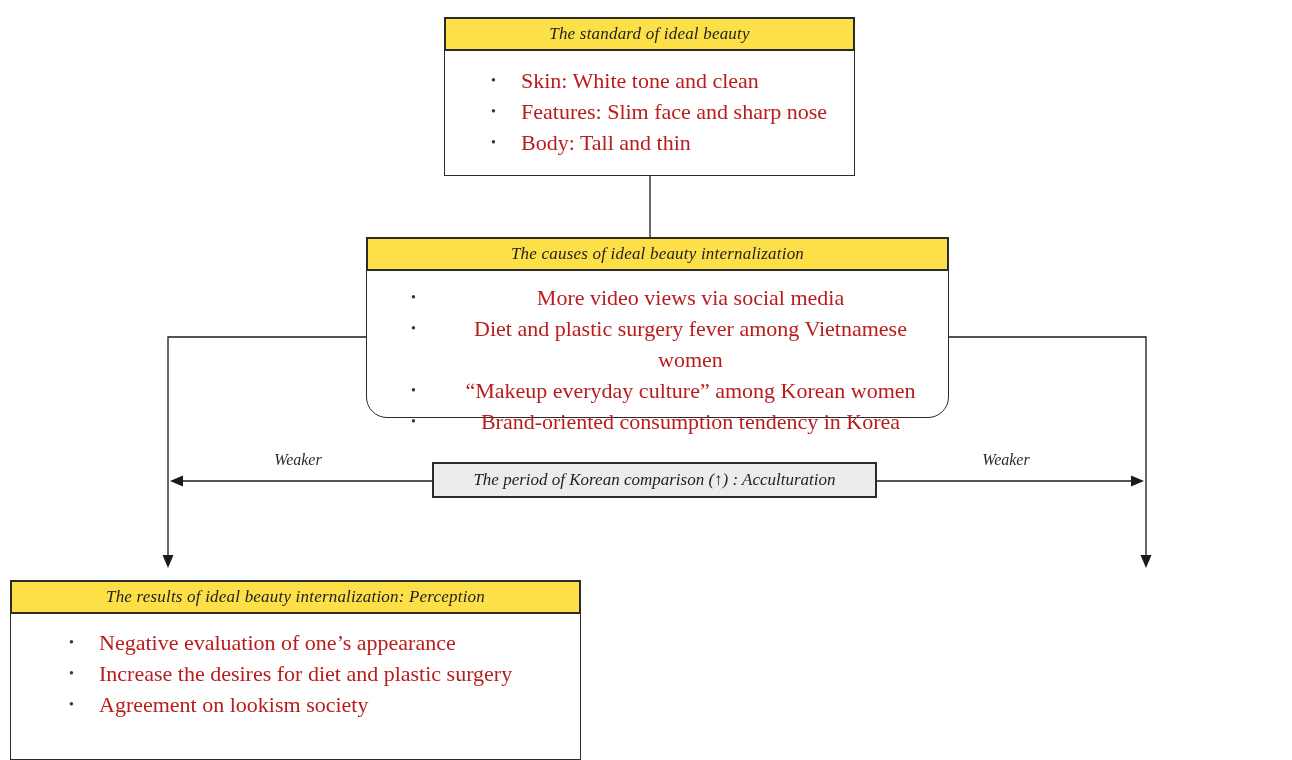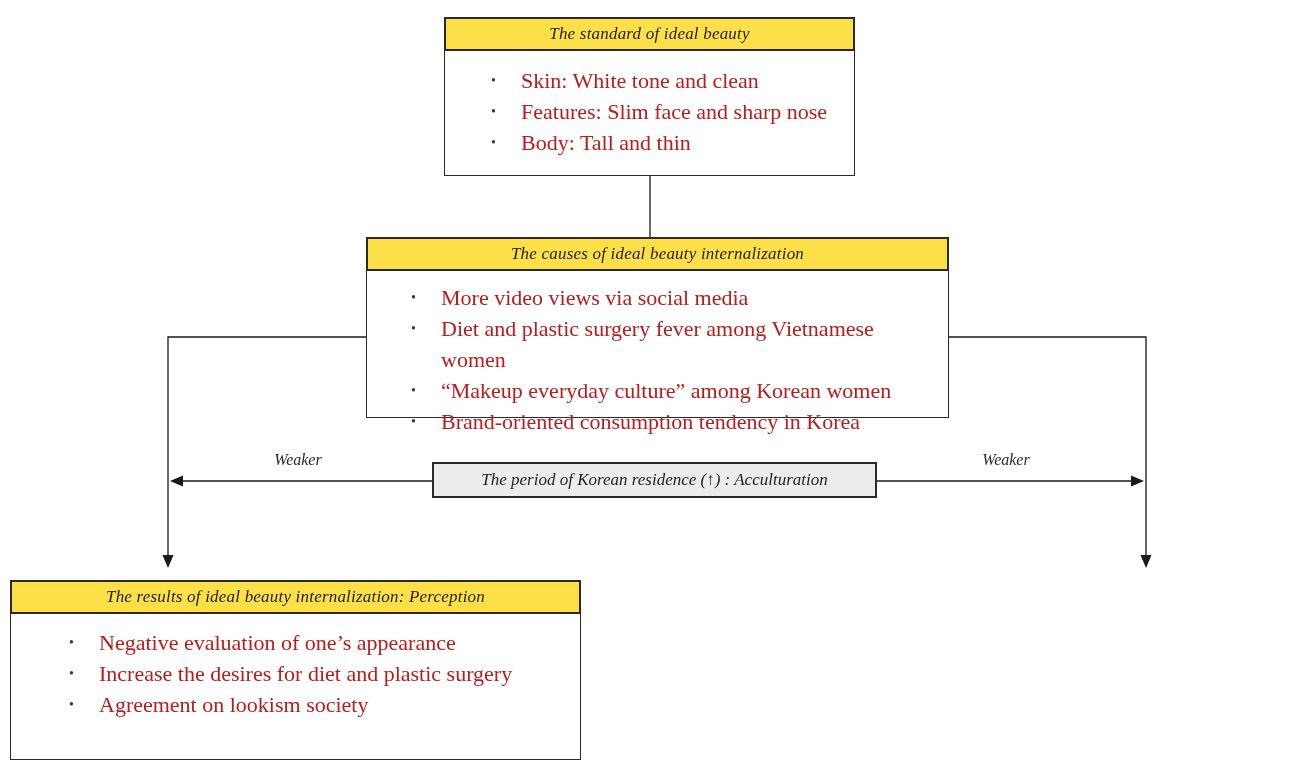--- a/index.html
+++ b/index.html
@@ -39,25 +39,25 @@
     color: #b91c1c;
     line-height: 31px;
   }
   .bullets li { position: relative; padding-left: 30px; }
   .bullets li::before {
     content: "\2022";
     position: absolute; left: 0; top: 0;
     font-size: 14px; color: #3a3a3a;
   }
   #box-standard   { left: 444px; top: 17px;  width: 411px; height: 159px; }
-  #box-causes     { left: 366px; top: 237px; width: 583px; height: 181px; }
+  #box-causes     { left: 366px; top: 237px; width: 583px; height: 181px; border-radius: 21px; }
   #box-perception { left: 10px;  top: 580px; width: 571px; height: 180px; }
   #box-behavior   { left: 710px; top: 568px; width: 571px; height: 177px; }
   #box-standard   .bullets { padding: 14px 8px 0 46px; }
-  #box-causes     .bullets { padding: 11px 8px 0 44px; }
+  #box-causes     .bullets { padding: 11px 8px 0 44px; text-align: center; }
   #box-perception .bullets { padding: 13px 8px 0 58px; }
   #box-behavior   .bullets { padding: 20px 8px 0 53px; }
   .period-box {
     position: absolute;
     left: 432px; top: 462px; width: 445px; height: 36px;
     background: #ececec;
     border: 2px solid #2a2a2a;
     display: flex; align-items: center; justify-content: center;
     font-style: italic;
     font-size: 17px;
@@ -108,21 +108,21 @@
   <section class="card" id="box-causes">
     <header class="card-header">The causes of ideal beauty internalization</header>
     <ul class="bullets">
       <li>More video views via social media</li>
       <li>Diet and plastic surgery fever among Vietnamese women</li>
       <li>“Makeup everyday culture” among Korean women</li>
       <li>Brand-oriented consumption tendency in Korea</li>
     </ul>
   </section>
 
-  <div class="period-box">The period of Korean residence (↑) : Acculturation</div>
+  <div class="period-box">The period of Korean comparison (↑) : Acculturation</div>
 
   <div class="weaker-label" id="weaker-left">Weaker</div>
   <div class="weaker-label" id="weaker-right">Weaker</div>
 
   <section class="card" id="box-perception">
     <header class="card-header">The results of ideal beauty internalization: Perception</header>
     <ul class="bullets">
       <li>Negative evaluation of one’s appearance</li>
       <li>Increase the desires for diet and plastic surgery</li>
       <li>Agreement on lookism society</li>

